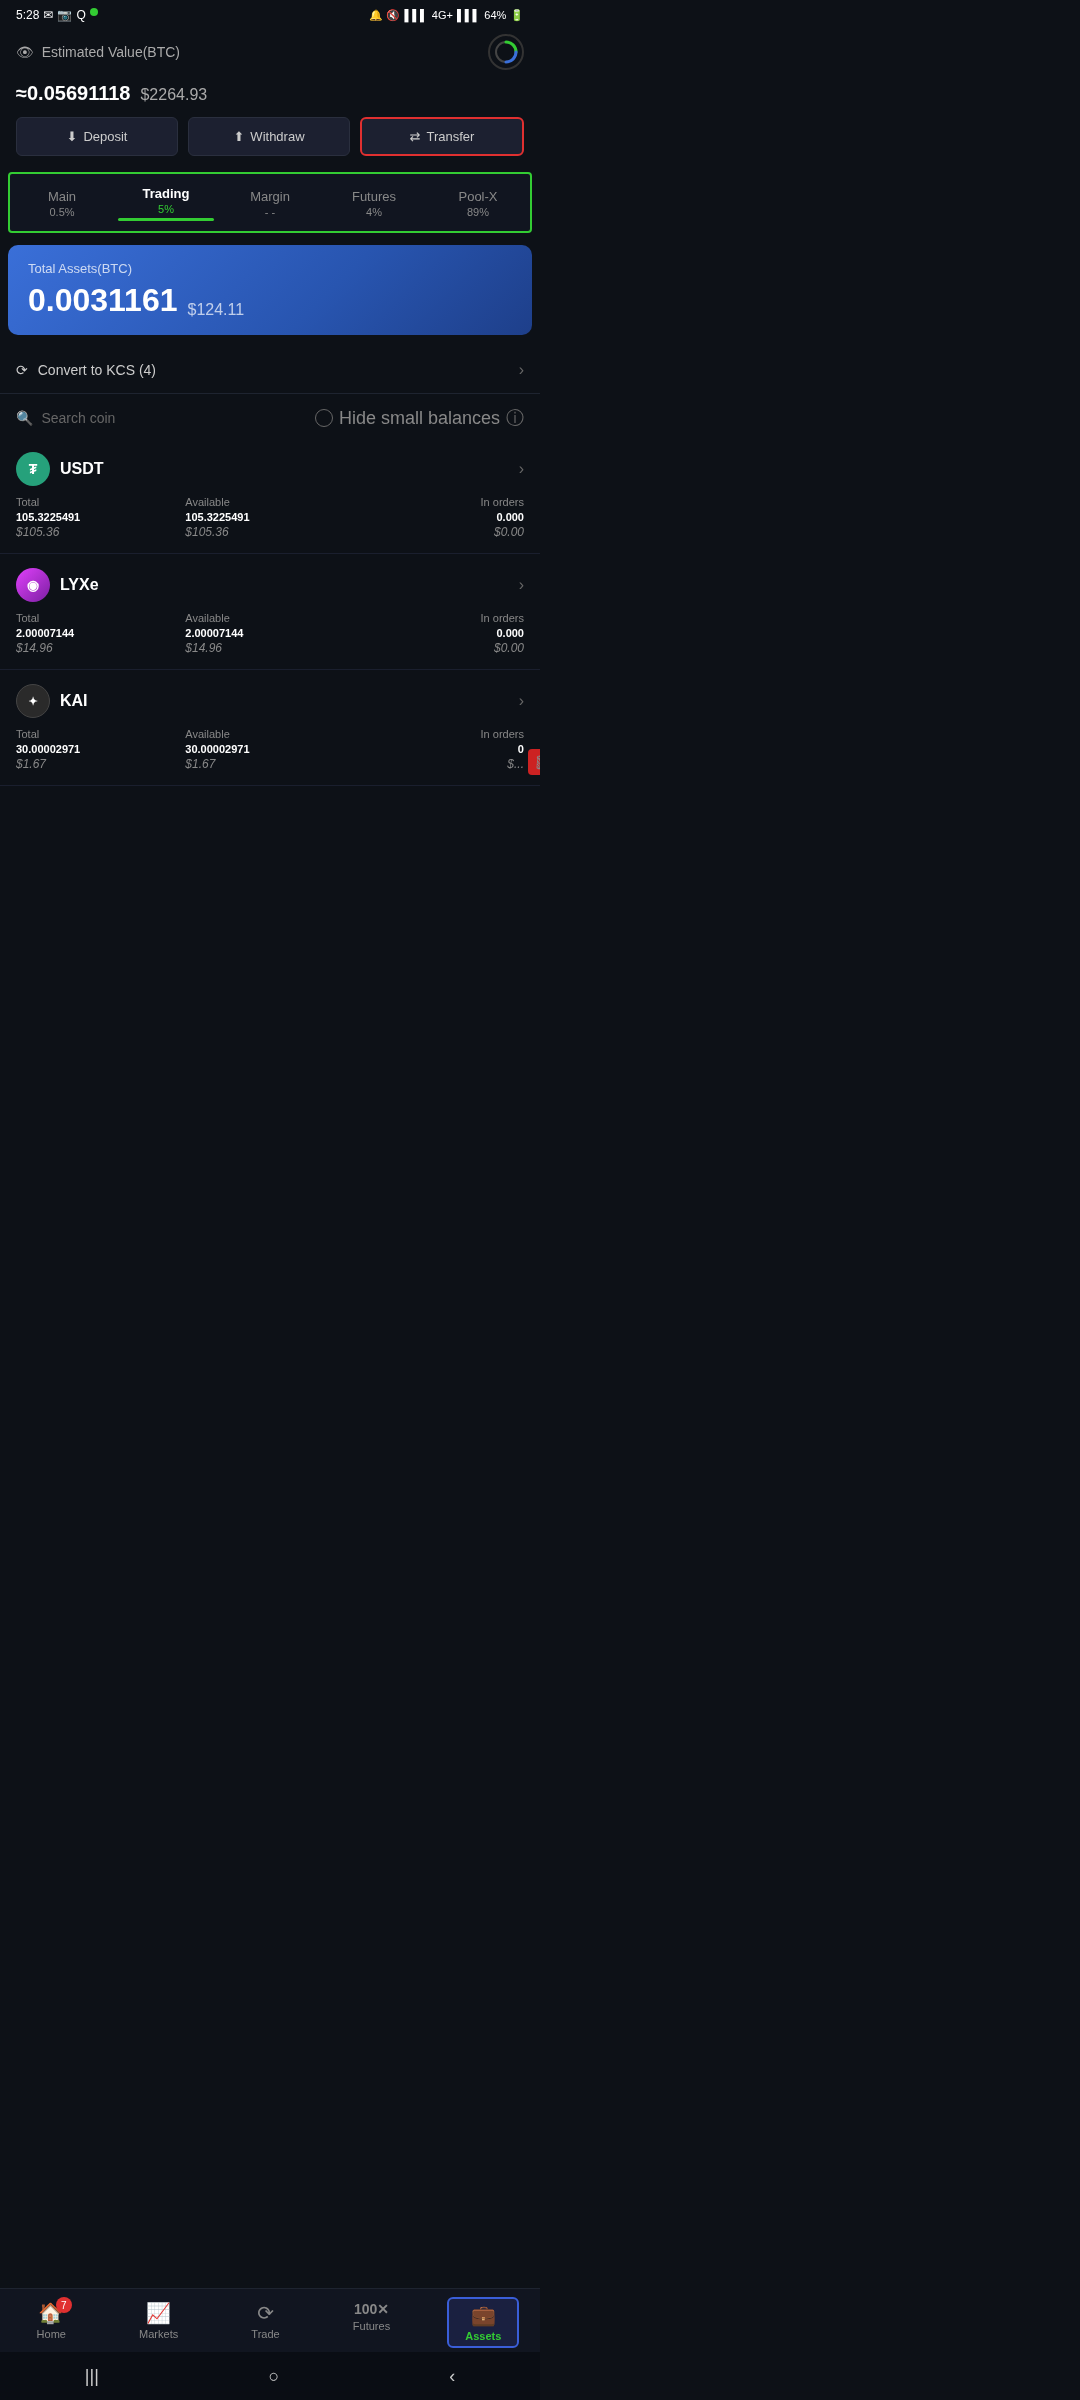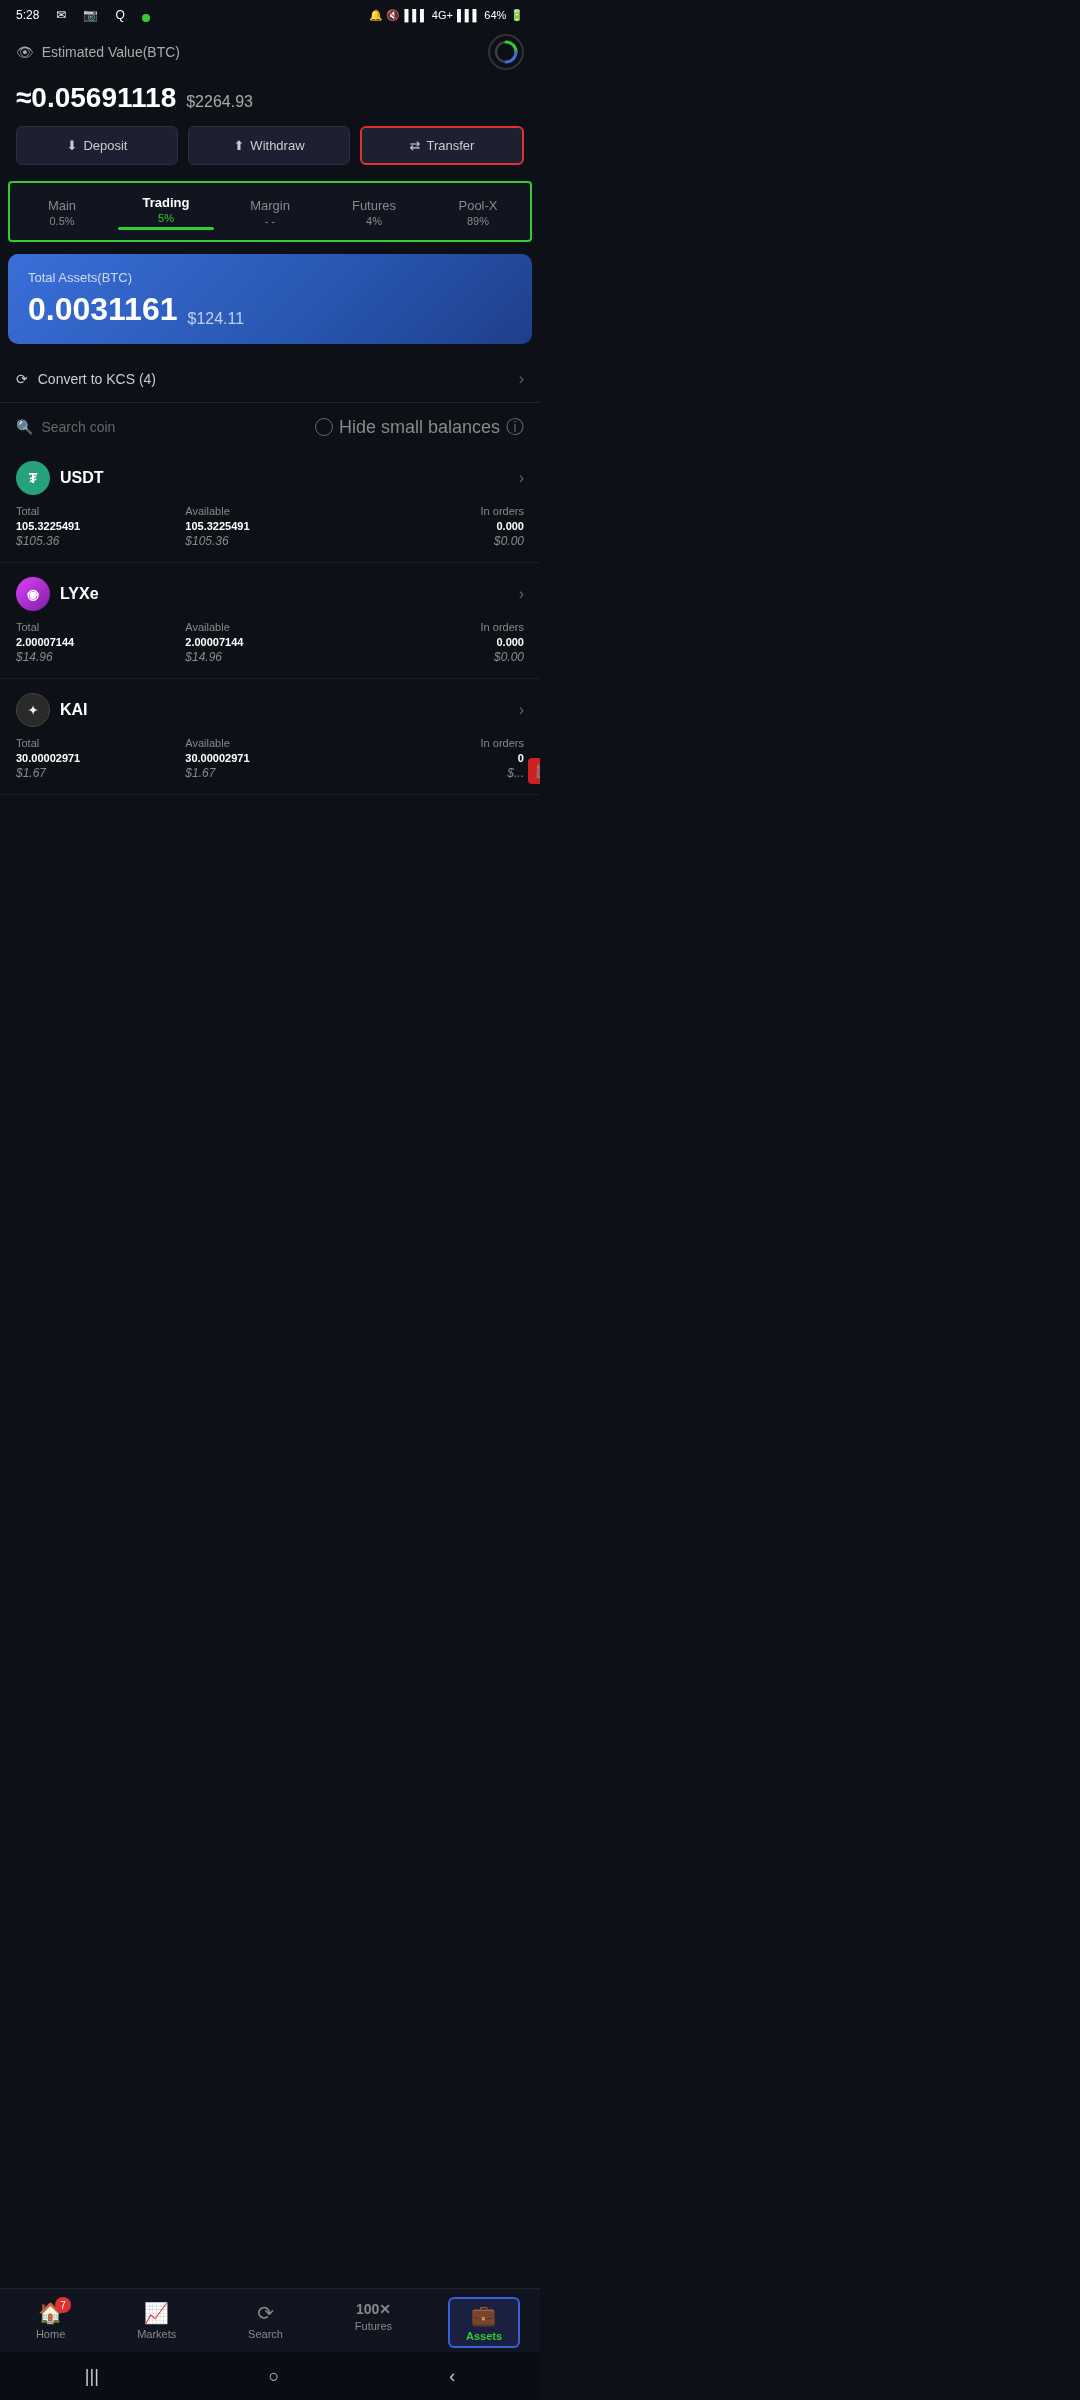--- a/index.html
+++ b/index.html
@@ -15,21 +15,21 @@
 
     
     .status-bar {
       display: flex;
       justify-content: space-between;
       align-items: center;
       padding: 8px 16px 4px;
       font-size: 12px;
       color: #ffffff;
     }
-    .status-left { display: flex; align-items: flex-end; gap: 17px; }
+    .status-left { display: flex; align-items: flex-start; gap: 4px; }
     .status-right { display: flex; align-items: center; gap: 4px; font-size: 11px; }
 
     
     .header {
       display: flex;
       justify-content: space-between;
       align-items: center;
       padding: 8px 16px;
     }
     .estimated-label {
@@ -50,21 +50,21 @@
     }
 
     
     .btc-value-row {
       padding: 4px 16px 12px;
       display: flex;
       align-items: baseline;
       gap: 10px;
     }
     .btc-value {
-      font-size: 28px;
+      font-size: 20px;
       font-weight: 600;
       color: #ffffff;
     }
     .usd-value {
       font-size: 16px;
       color: #aaaaaa;
     }
 
     
     .action-buttons {
@@ -545,21 +545,21 @@
       <span class="badge">7</span>
     </div>
     <span>Home</span>
   </div>
   <div class="nav-item">
     <span class="nav-icon">📈</span>
     <span>Markets</span>
   </div>
   <div class="nav-item">
     <span class="nav-icon">⟳</span>
-    <span>Search</span>
+    <span>Trade</span>
   </div>
   <div class="nav-item">
     <span class="nav-icon" style="font-size:14px;font-weight:700;">100✕</span>
     <span>Futures</span>
   </div>
   <div class="nav-item active">
     <span class="nav-icon">💼</span>
     <span style="color:#33cc33; font-weight:600;">Assets</span>
   </div>
 </div>

